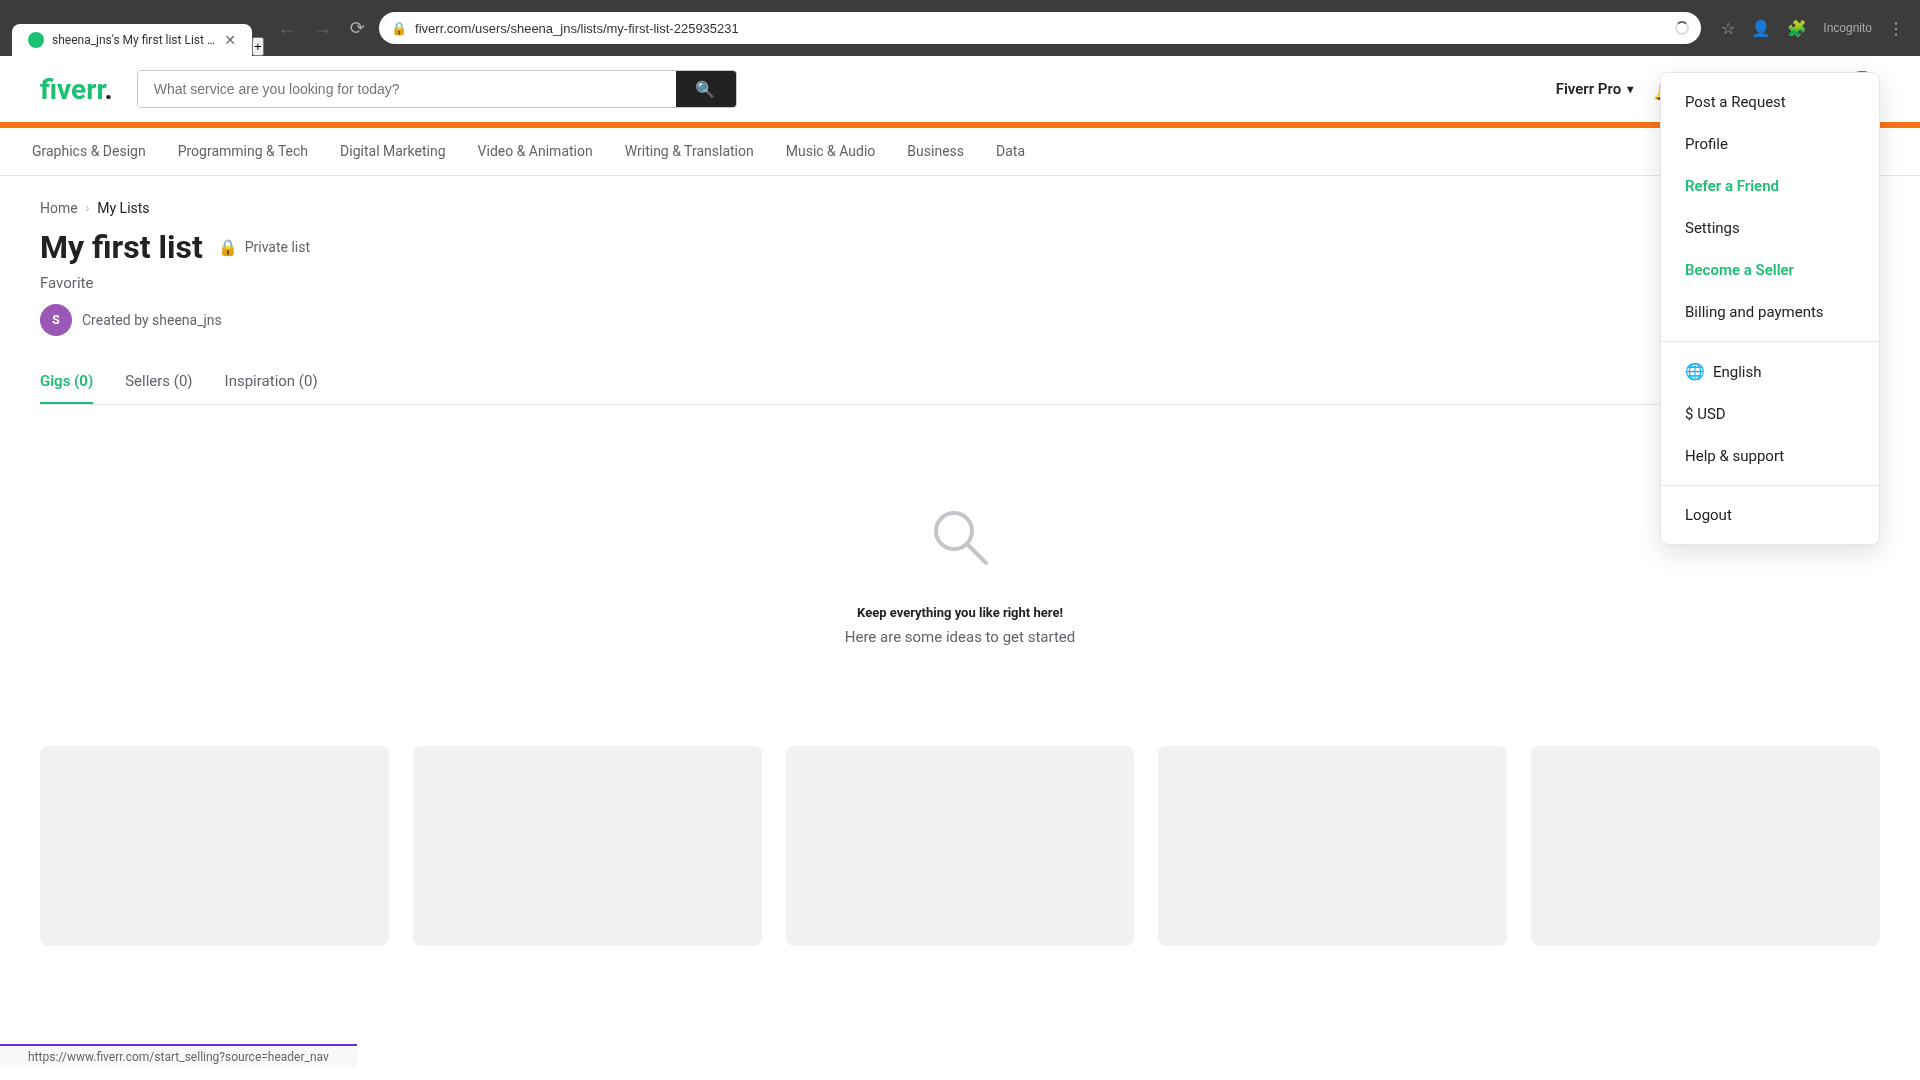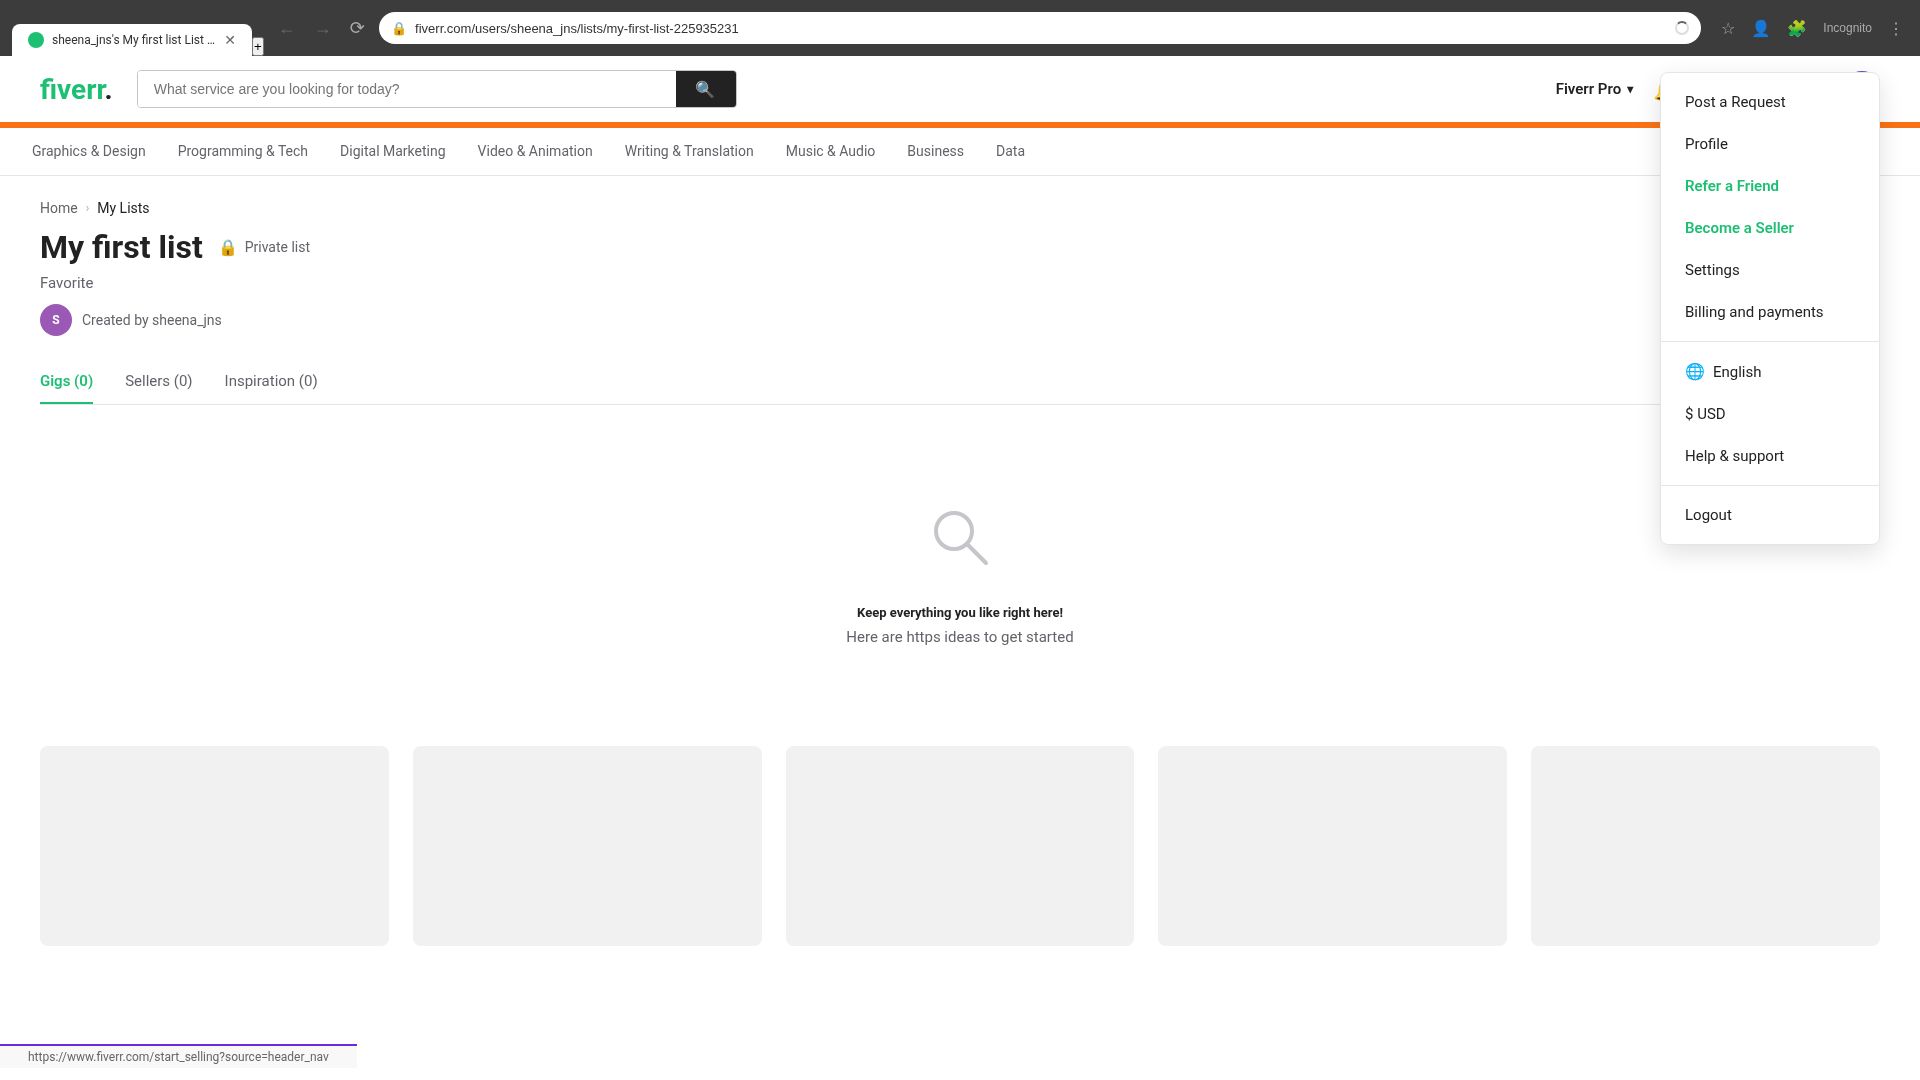--- a/index.html
+++ b/index.html
@@ -180,38 +180,38 @@
   </div>
 
   <div class="empty-state">
     <div style="font-size:64px; color:#c5c6c9; margin-bottom:20px;">
       <svg width="64" height="64" viewBox="0 0 64 64" fill="none" xmlns="http://www.w3.org/2000/svg">
         <circle cx="26" cy="26" r="18" stroke="#c5c6c9" stroke-width="4" fill="none"></circle>
         <line x1="39" y1="39" x2="58" y2="58" stroke="#c5c6c9" stroke-width="4" stroke-linecap="round"></line>
       </svg>
     </div>
     <div class="empty-title">Keep everything you like right here!</div>
-    <div class="empty-subtitle">Here are https ideas to get started</div>
+    <div class="empty-subtitle">Here are some ideas to get started</div>
   </div>
 </div>
 
 <div class="suggestion-cards">
   <div class="suggestion-card"></div>
   <div class="suggestion-card"></div>
   <div class="suggestion-card"></div>
   <div class="suggestion-card"></div>
   <div class="suggestion-card"></div>
 </div>
 
 <div class="dropdown-menu">
   <a class="dropdown-item" href="#">Post a Request</a>
   <a class="dropdown-item" href="#">Profile</a>
   <a class="dropdown-item green" href="#">Refer a Friend</a>
+  <a class="dropdown-item" href="#">Settings</a>
   <a class="dropdown-item green" href="#">Become a Seller</a>
-  <a class="dropdown-item" href="#">Settings</a>
   <a class="dropdown-item" href="#">Billing and payments</a>
   <div class="dropdown-divider"></div>
   <a class="dropdown-item lang" href="#">
     <span class="globe-icon">🌐</span>
     <span>English</span>
   </a>
   <a class="dropdown-item" href="#">$ USD</a>
   <a class="dropdown-item" href="#">Help &amp; support</a>
   <div class="dropdown-divider"></div>
   <a class="dropdown-item" href="#">Logout</a>

